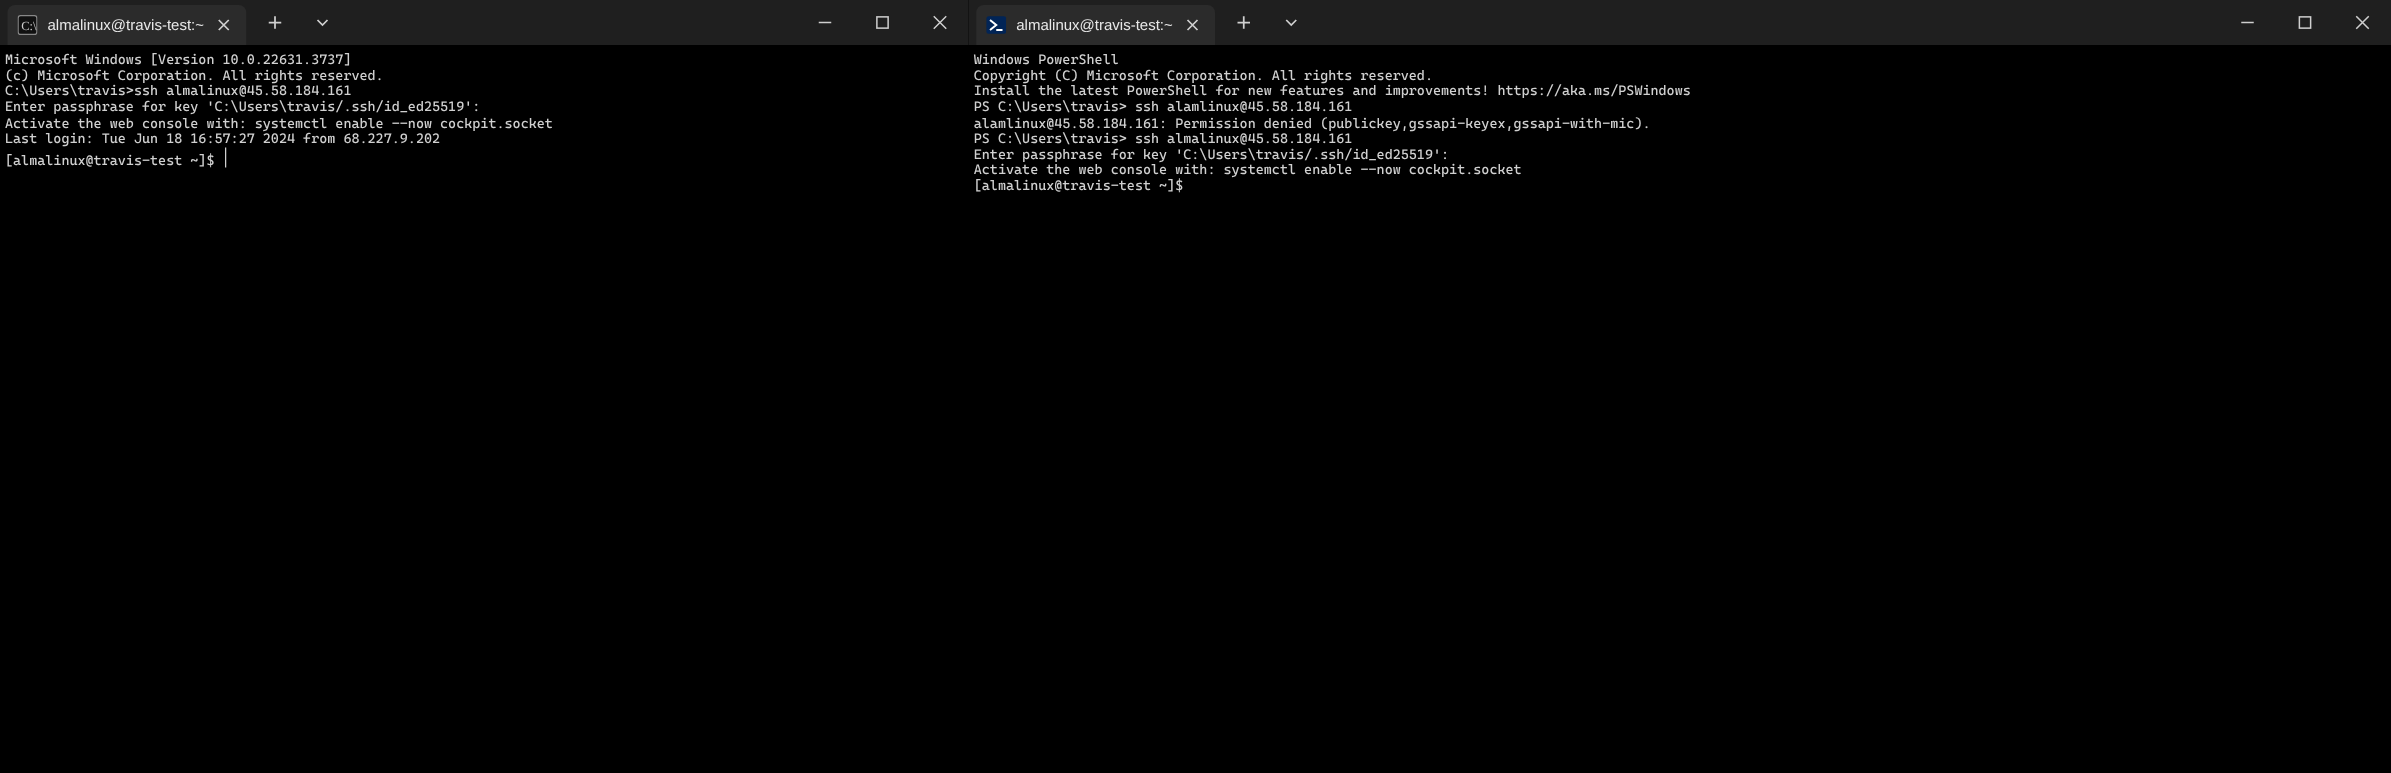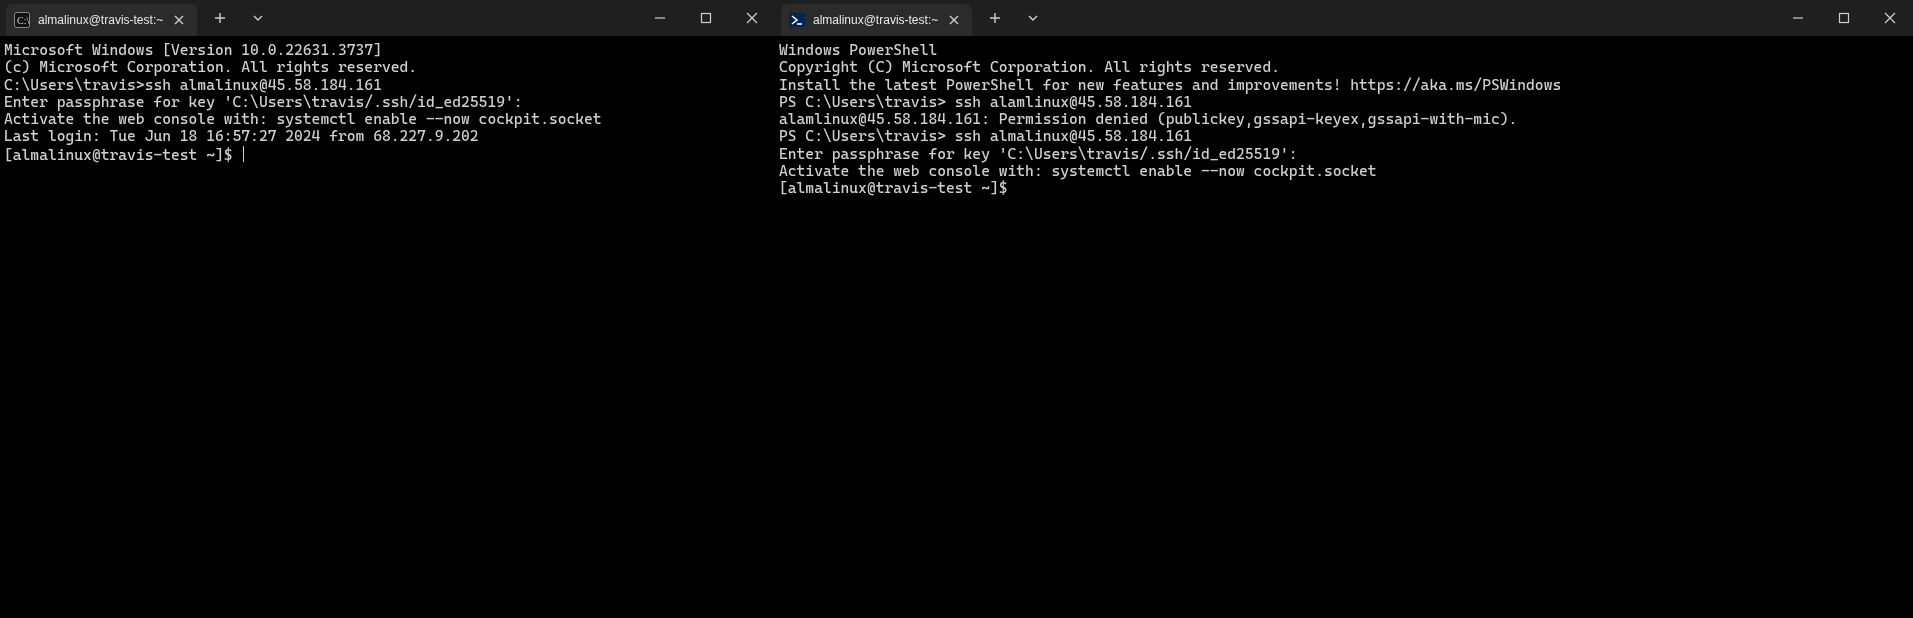--- a/index.html
+++ b/index.html
@@ -109,21 +109,21 @@
 
   
   .term {
     flex: 1;
     background: #000;
     color: #d0d0d0;
     padding: 6px 4px 4px 4px;
     line-height: 1.15;
     white-space: pre;
     font-family: Consolas, "Cascadia Mono", "Courier New", monospace;
-    font-size: 15px;
+    font-size: 11px;
   }
   .term .line { white-space: pre; }
   .cursor {
     display:inline-block;
     width: 1px;
     height: 16px;
     background: #d0d0d0;
     vertical-align: -2px;
     margin-left: 2px;
   }

